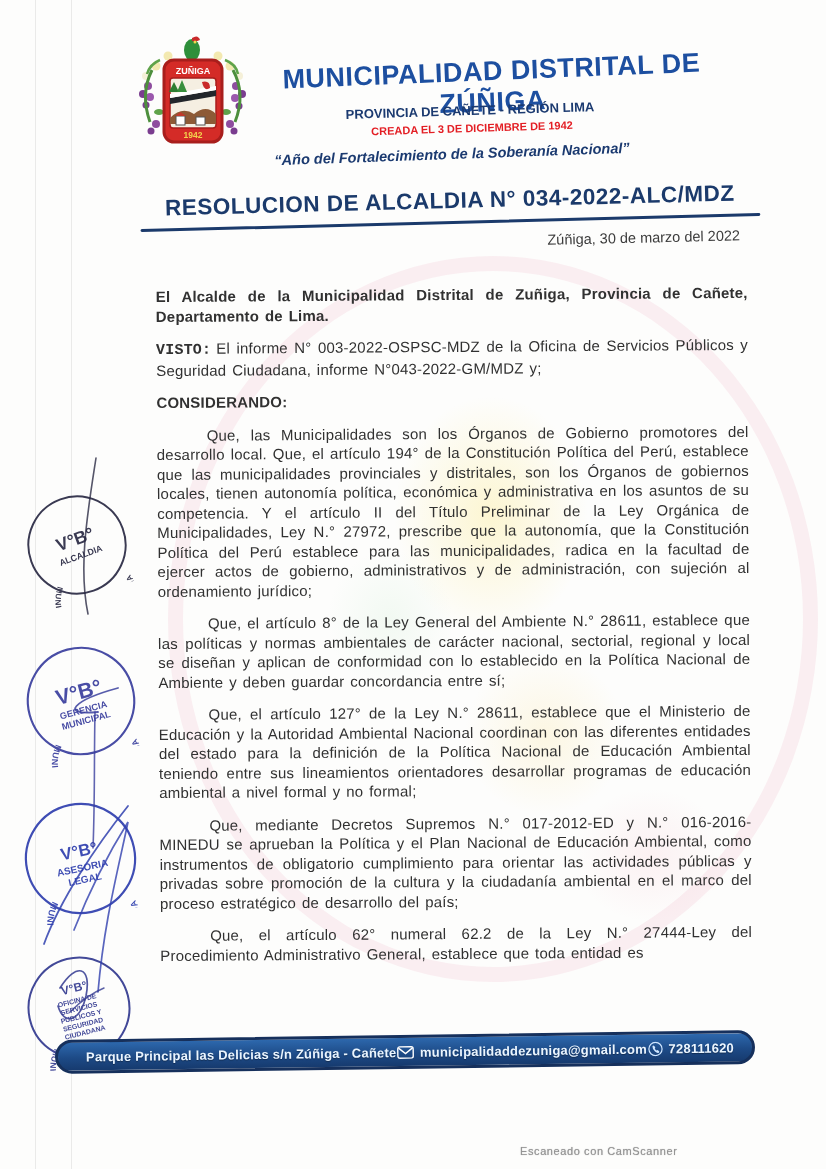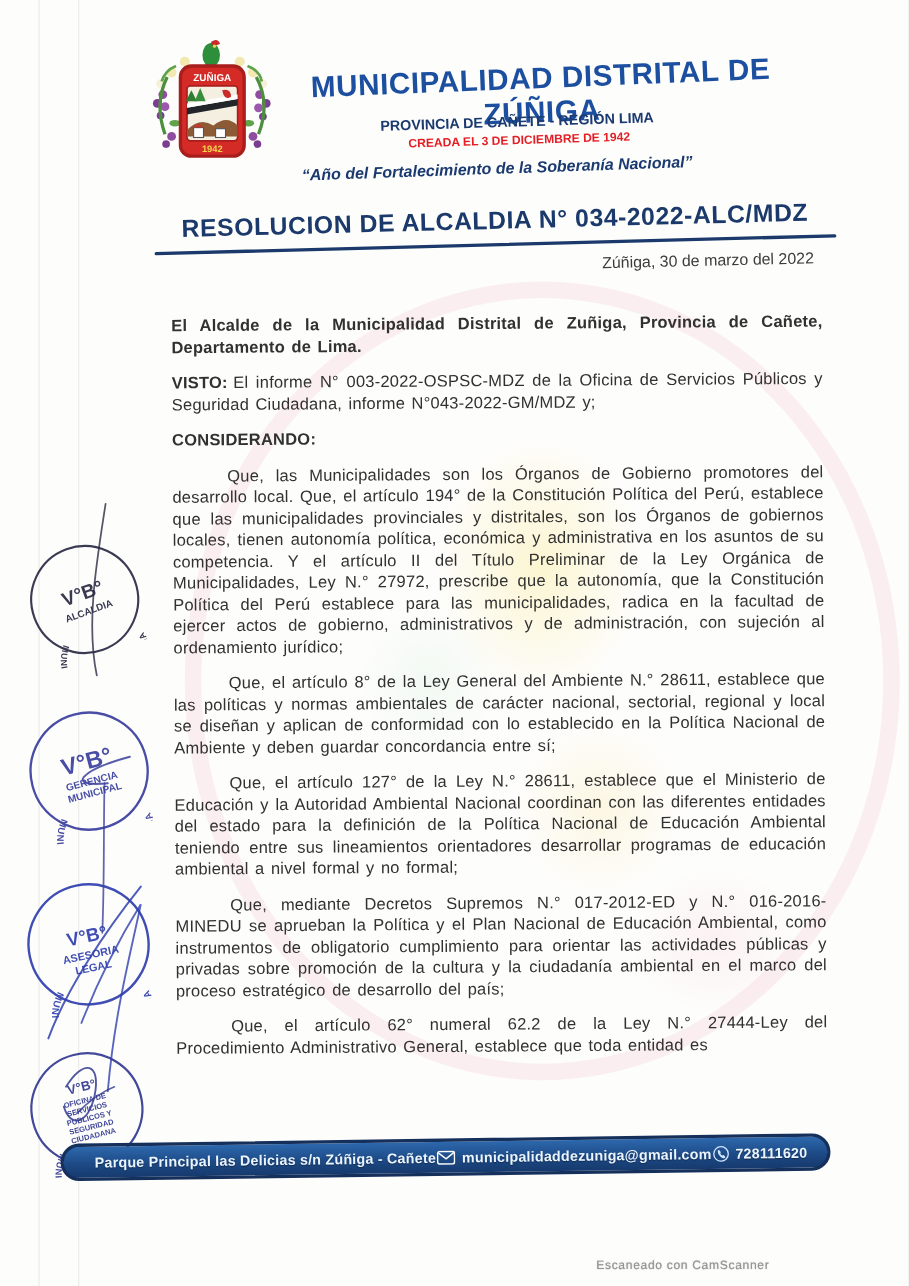--- a/index.html
+++ b/index.html
@@ -56,37 +56,37 @@
   .res-date{position:absolute;left:510px;top:230px;width:230px;text-align:right;
     font-size:14.5px;color:#3c3c3c;transform:rotate(-1.3deg);z-index:3;}
 
   
   .body{position:absolute;left:158px;top:285px;width:592px;z-index:2;
     font-size:15px;line-height:19.5px;color:var(--body_text);text-align:justify;
     letter-spacing:.2px;word-spacing:1.5px;transform:rotate(-.4deg);}
   .body p{margin-bottom:13px;}
   .body p.indent{text-indent:50px;}
   .b{font-weight:bold;}
-  .lbl{font-weight:bold;margin-right:5px;}
+  .lbl{font-weight:bold;margin-right:5px;font-family:Liberation Mono, monospace;}
 
   
   .stamp{position:absolute;z-index:4;opacity:.92;}
   .stamp svg{display:block;}
   .sig-overlay{position:absolute;left:0;top:0;width:826px;height:1169px;z-index:5;pointer-events:none;}
 
   
   .footer-bar{position:absolute;left:55px;top:1035px;width:700px;height:34px;z-index:6;
     background:linear-gradient(180deg,#2d68ad 0%,#1d4a86 55%,#163a6e 100%);
     border:3px solid var(--footer_border);border-radius:18px;
     display:flex;align-items:center;justify-content:space-between;
     padding:0 18px 0 28px;transform:rotate(-.8deg);
     color:#eaf5ff;font-size:13px;font-weight:bold;letter-spacing:.2px;
     text-shadow:0 1px 1px rgba(0,0,0,.35);}
   .footer-group{display:flex;align-items:center;gap:6px;white-space:nowrap;}
-  .scan-note{position:absolute;left:542px;top:1145px;font-size:11px;color:#949494;
+  .scan-note{position:absolute;left:520px;top:1145px;font-size:11px;color:#949494;
     letter-spacing:.6px;z-index:3;text-shadow:0 0 1px rgba(150,150,150,.8);}
 </style>
 </head>
 <body>
 
 <div class="page">
 
   <div class="scanline l1"></div>
   <div class="scanline l2"></div>
 

